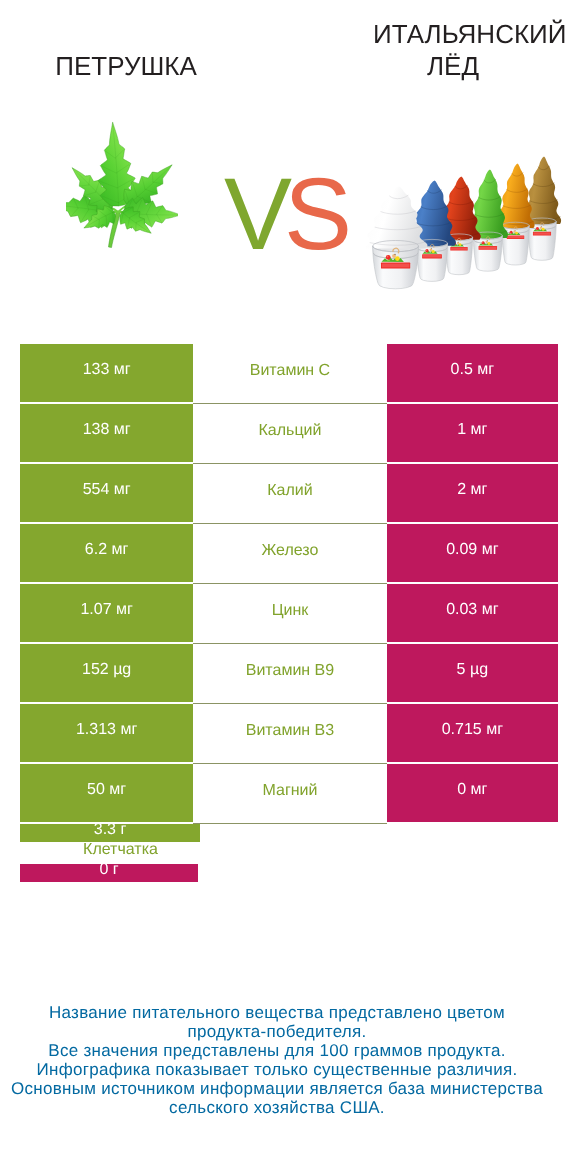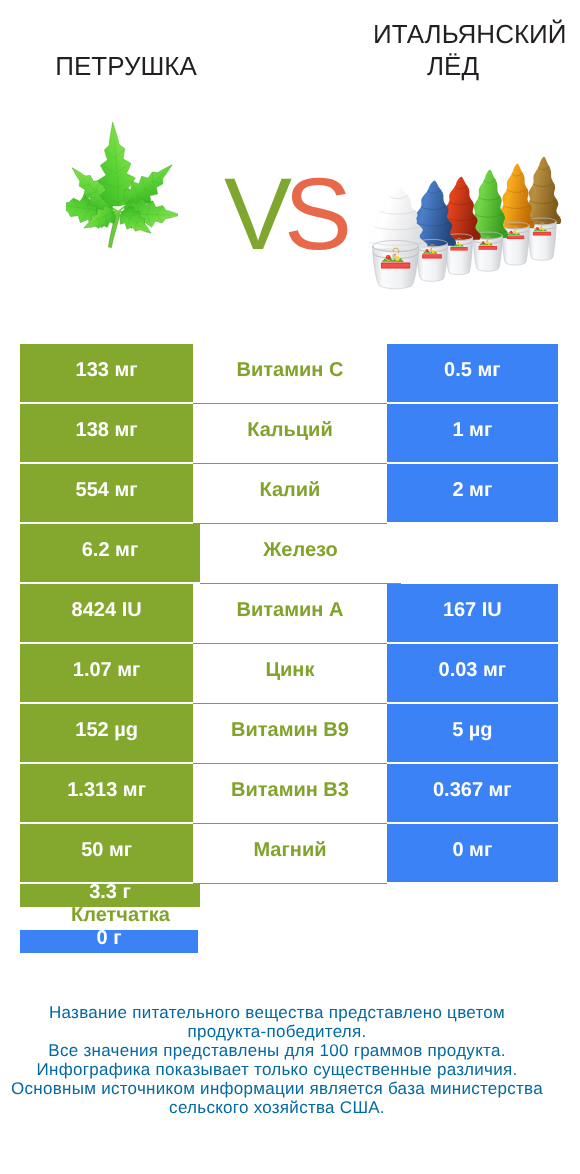--- a/index.html
+++ b/index.html
@@ -22,26 +22,26 @@
       font-size:102px;line-height:102px;font-weight:400;}
   .vs span{letter-spacing:-8px;}
   .vs .v{color:#7fa72f;}
   .vs .s{color:#e8684a;}
 
   
   .tbl{position:absolute;left:20px;top:344px;width:538px;}
   .row{display:flex;height:58px;margin-bottom:2px;}
   .row:last-child{margin-bottom:0;flex-direction:column;}
   .cL,.cM,.cR{display:flex;align-items:center;justify-content:center;box-sizing:border-box;
-              font-size:20px;font-weight:bold;letter-spacing:0;}
+              font-size:16px;font-weight:normal;letter-spacing:0;}
   .cL span,.cM span,.cR span{display:block;position:relative;top:-3px;}
   .cL{width:180px;background:#84a72e;color:#ffffff;}
   .cM{width:201px;background:#ffffff;color:#81a32c;height:60px;margin-bottom:-2px;border-bottom:1px solid #8b9464;}
   .row:last-child .cM{border-bottom:none;height:58px;margin-bottom:0;}
-  .cR{width:178px;background:#3b82f6;color:#ffffff;}
+  .cR{width:178px;background:#be185d;color:#ffffff;}
 
   
   .foot{position:absolute;left:0;top:1002.5px;width:554px;text-align:center;
         color:#0369a1;font-size:17.0px;line-height:19.0px;letter-spacing:.28px;}
 </style>
 </head>
 <body>
 
 <div class="page">
 
@@ -346,30 +346,22 @@
           <span>2 мг</span>
         </div>
       </div>
       <div class="row">
         <div class="cL">
           <span>6.2 мг</span>
         </div>
         <div class="cM">
           <span>Железо</span>
         </div>
-      </div>
-      <div class="row">
-        <div class="cL">
-          <span>8424 IU</span>
-        </div>
-        <div class="cM">
-          <span>Витамин А</span>
-        </div>
-        <div class="cR">
-          <span>167 IU</span>
+        <div class="cR">
+          <span>0.09 мг</span>
         </div>
       </div>
       <div class="row">
         <div class="cL">
           <span>1.07 мг</span>
         </div>
         <div class="cM">
           <span>Цинк</span>
         </div>
         <div class="cR">
@@ -388,21 +380,21 @@
         </div>
       </div>
       <div class="row">
         <div class="cL">
           <span>1.313 мг</span>
         </div>
         <div class="cM">
           <span>Витамин B3</span>
         </div>
         <div class="cR">
-          <span>0.367 мг</span>
+          <span>0.715 мг</span>
         </div>
       </div>
       <div class="row">
         <div class="cL">
           <span>50 мг</span>
         </div>
         <div class="cM">
           <span>Магний</span>
         </div>
         <div class="cR">

